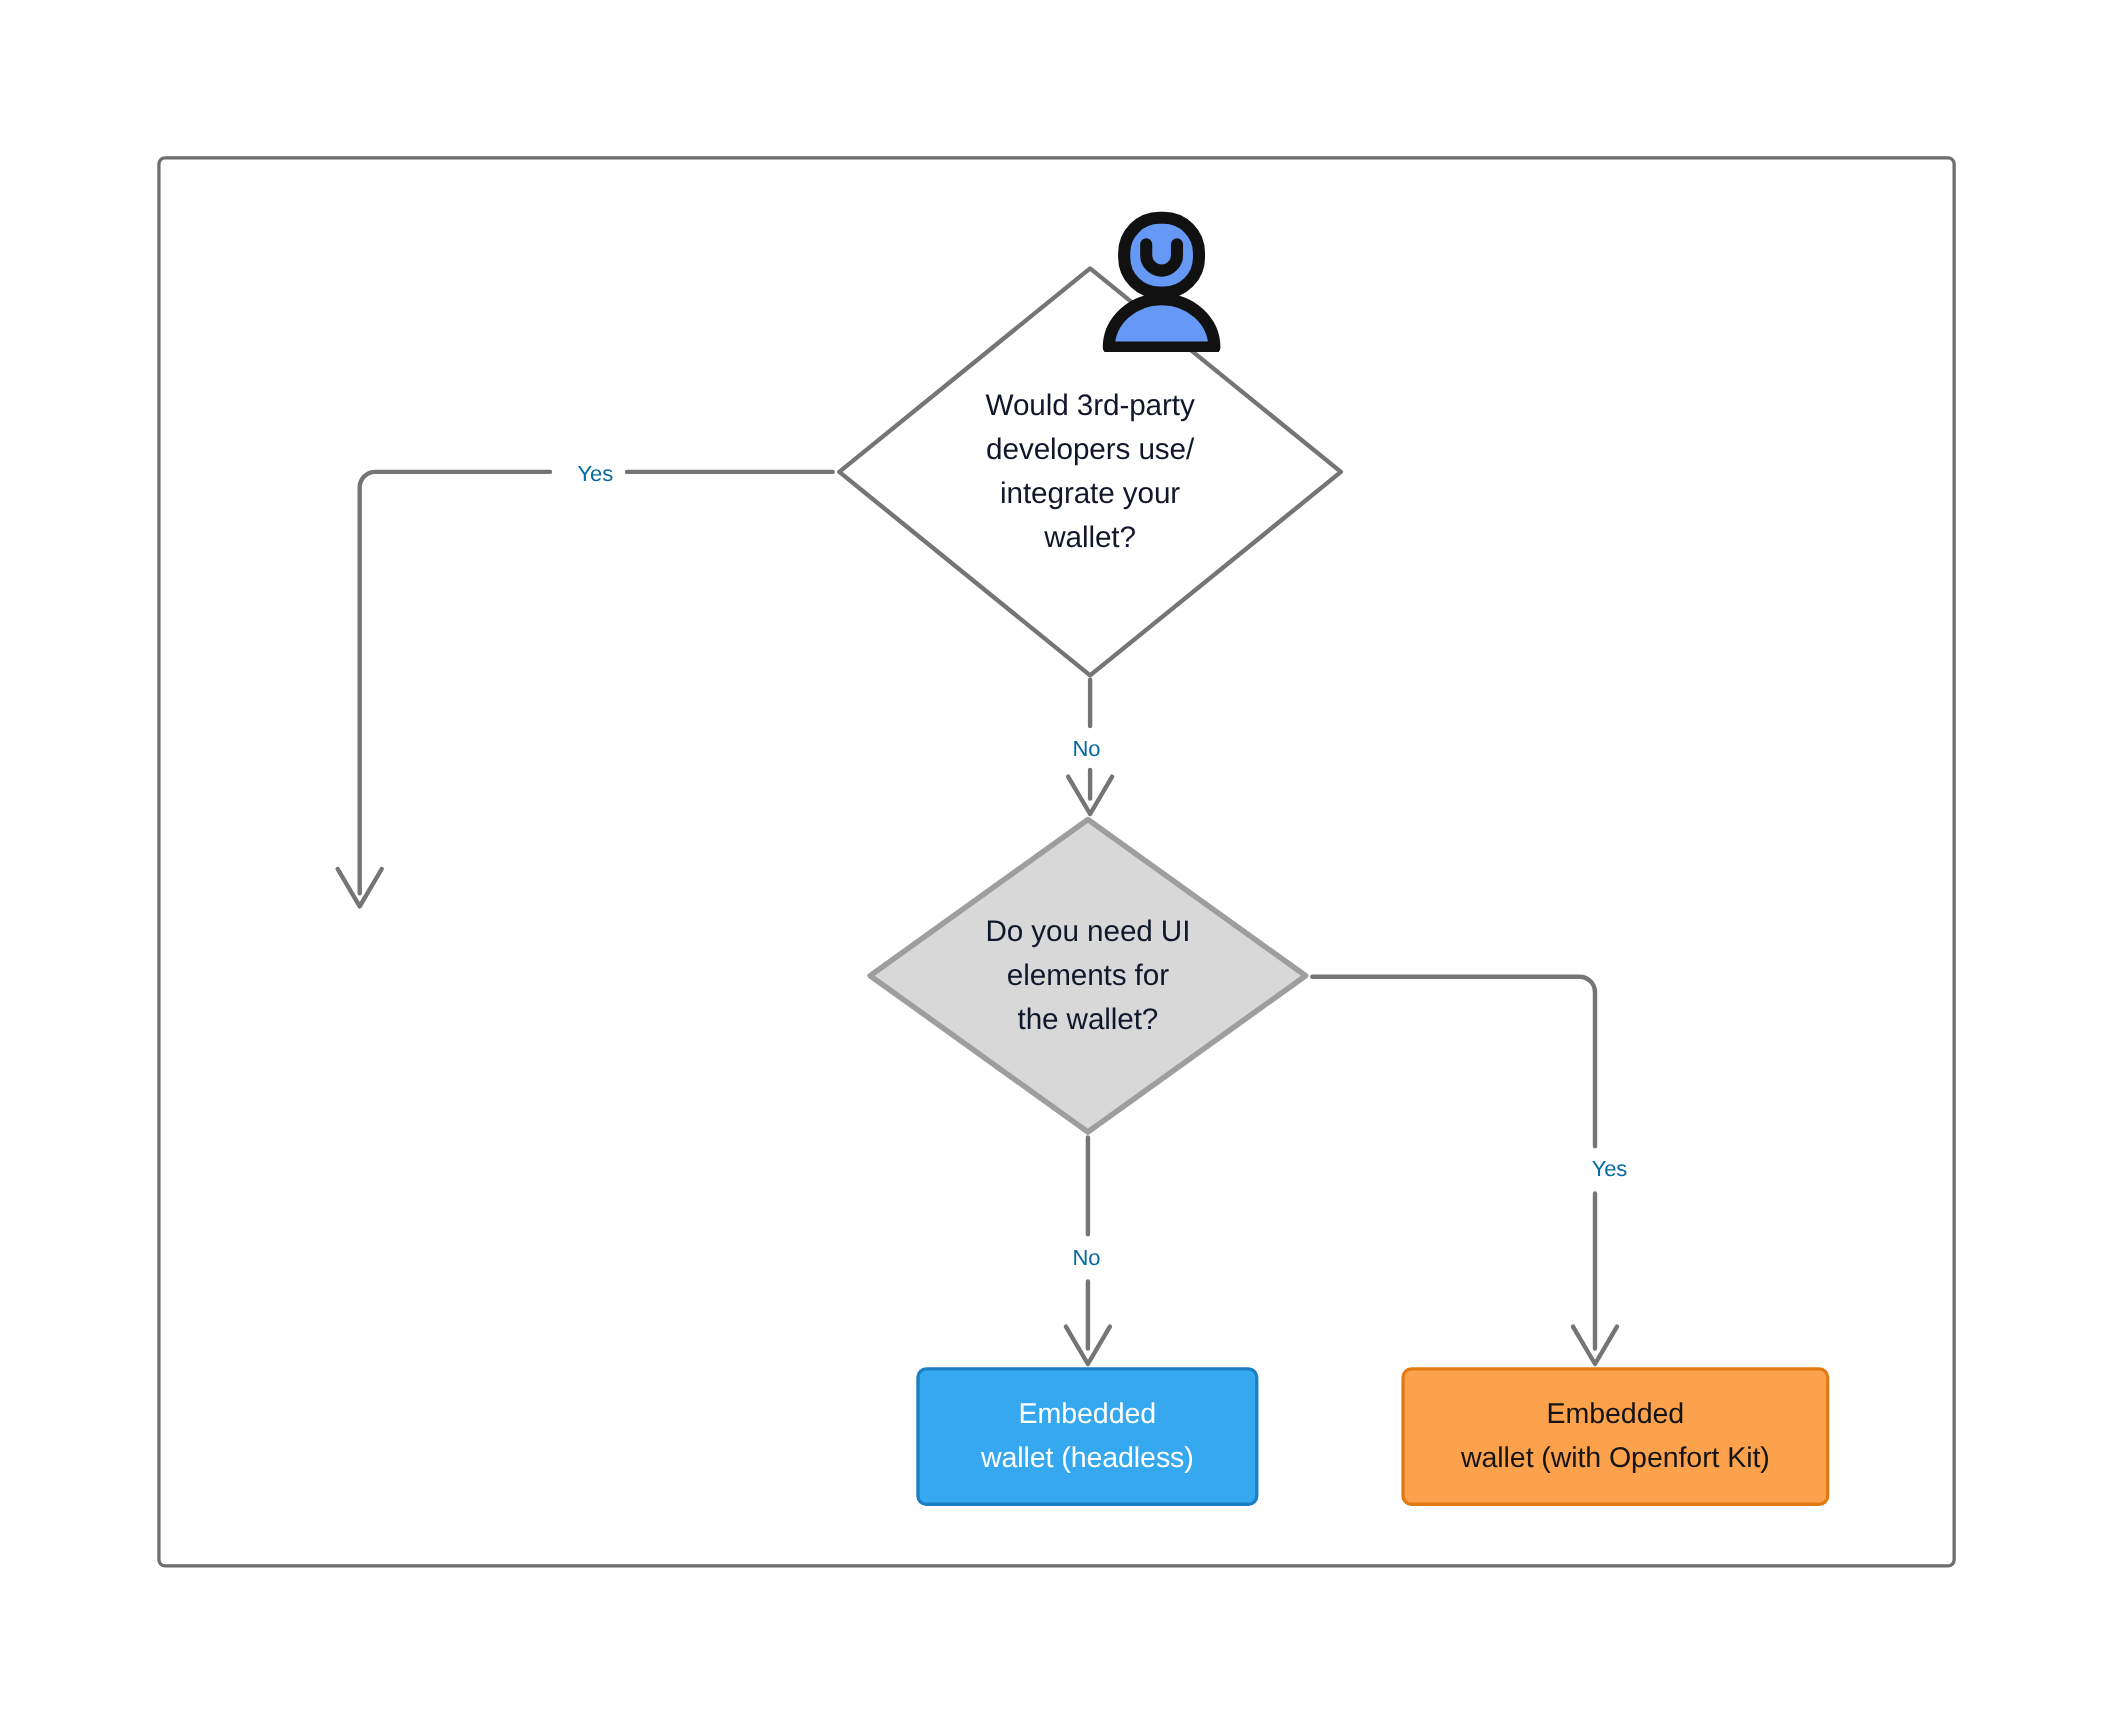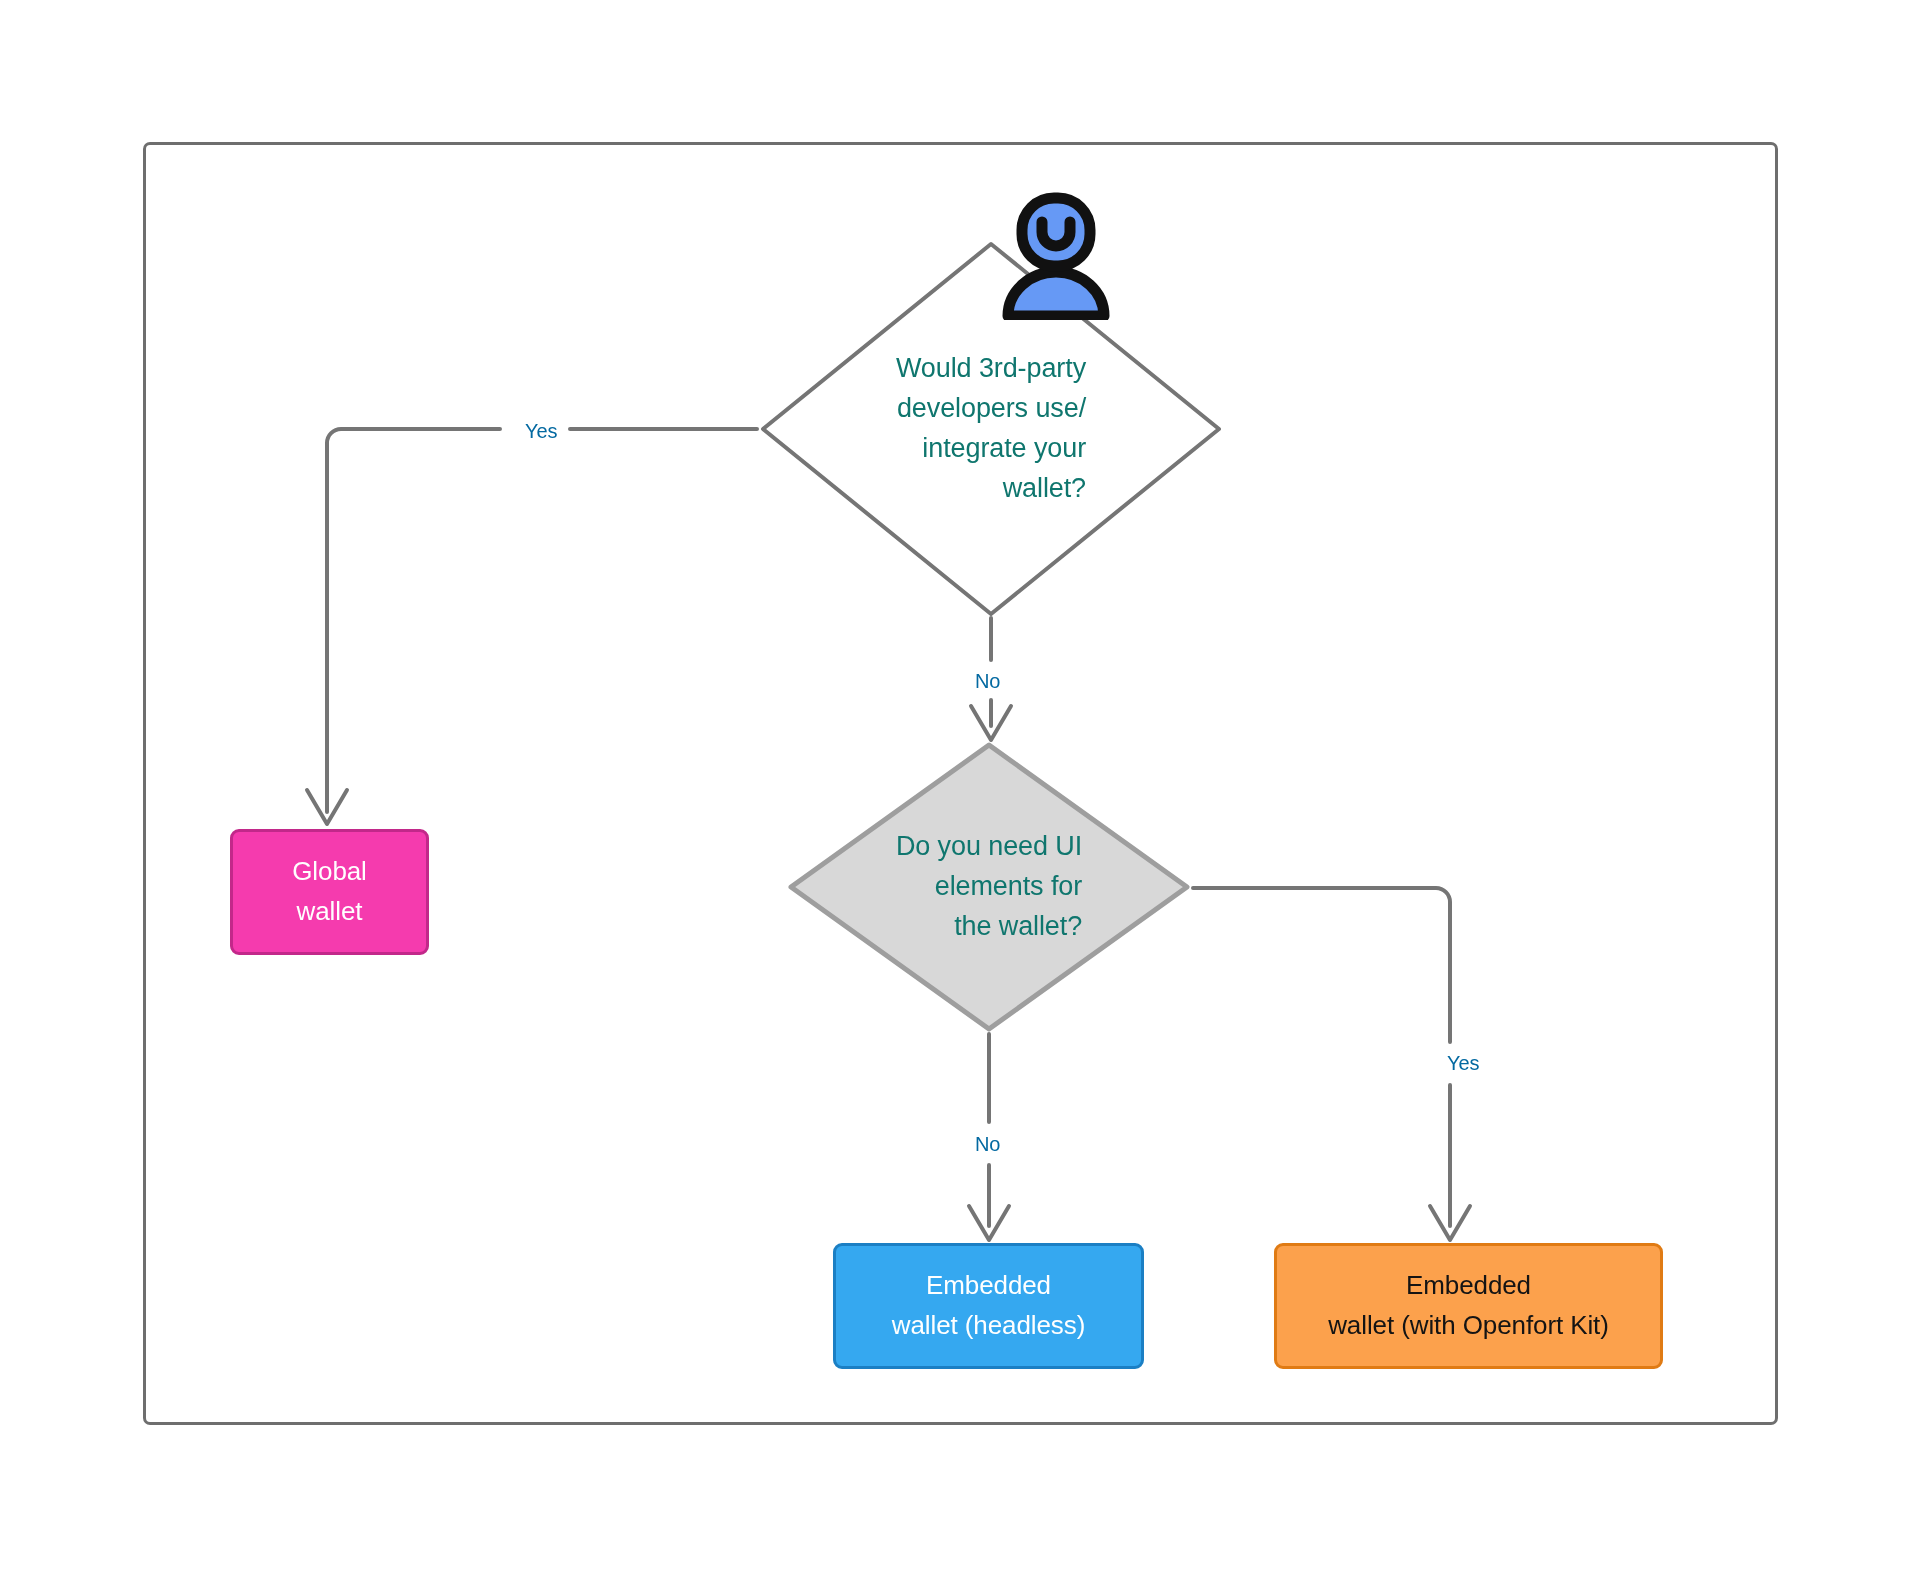--- a/index.html
+++ b/index.html
@@ -43,22 +43,22 @@
   
   .diamond-wrap {
     position: absolute;
     display: flex;
     align-items: center;
     justify-content: center;
   }
   .diamond-wrap .dtext {
     position: relative;
     z-index: 3;
-    text-align: right;
-    color: #0f766e;
+    text-align: center;
+    color: #0f172a;
     font-size: 27px;
     line-height: 1.48;
     letter-spacing: -0.1px;
     white-space: pre-line;
   }
   .diamond-svg {
     position: absolute;
     left: 0;
     top: 0;
     width: 100%;
@@ -197,24 +197,20 @@
 
   <div class="diamond-wrap" id="diamond-ui">
     <svg class="diamond-svg" viewBox="0 0 404 292" preserveAspectRatio="none" xmlns="http://www.w3.org/2000/svg">
       <polygon points="202,4 400,146 202,288 4,146" fill="#d8d8d8" stroke="#9e9e9e" stroke-width="5" stroke-linejoin="round"></polygon>
     </svg>
     <div class="dtext">Do you need UI
 elements for
 the wallet?</div>
   </div>
 
-  <div class="node-box" id="box-global">
-    <span>Global
-wallet</span>
-  </div>
 
   <div class="node-box" id="box-headless">
     <span>Embedded
 wallet (headless)</span>
   </div>
 
   <div class="node-box" id="box-kit">
     <span>Embedded
 wallet (with Openfort Kit)</span>
   </div>

